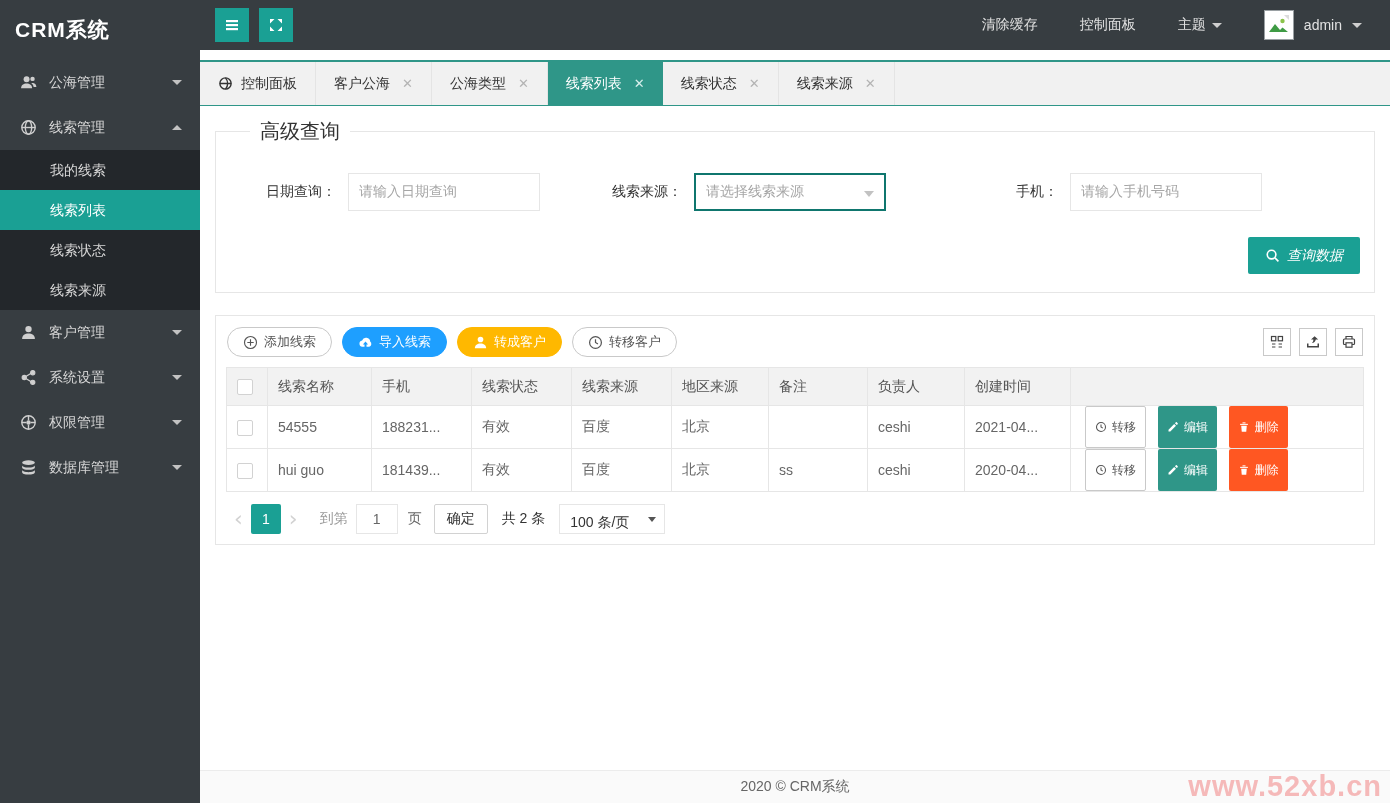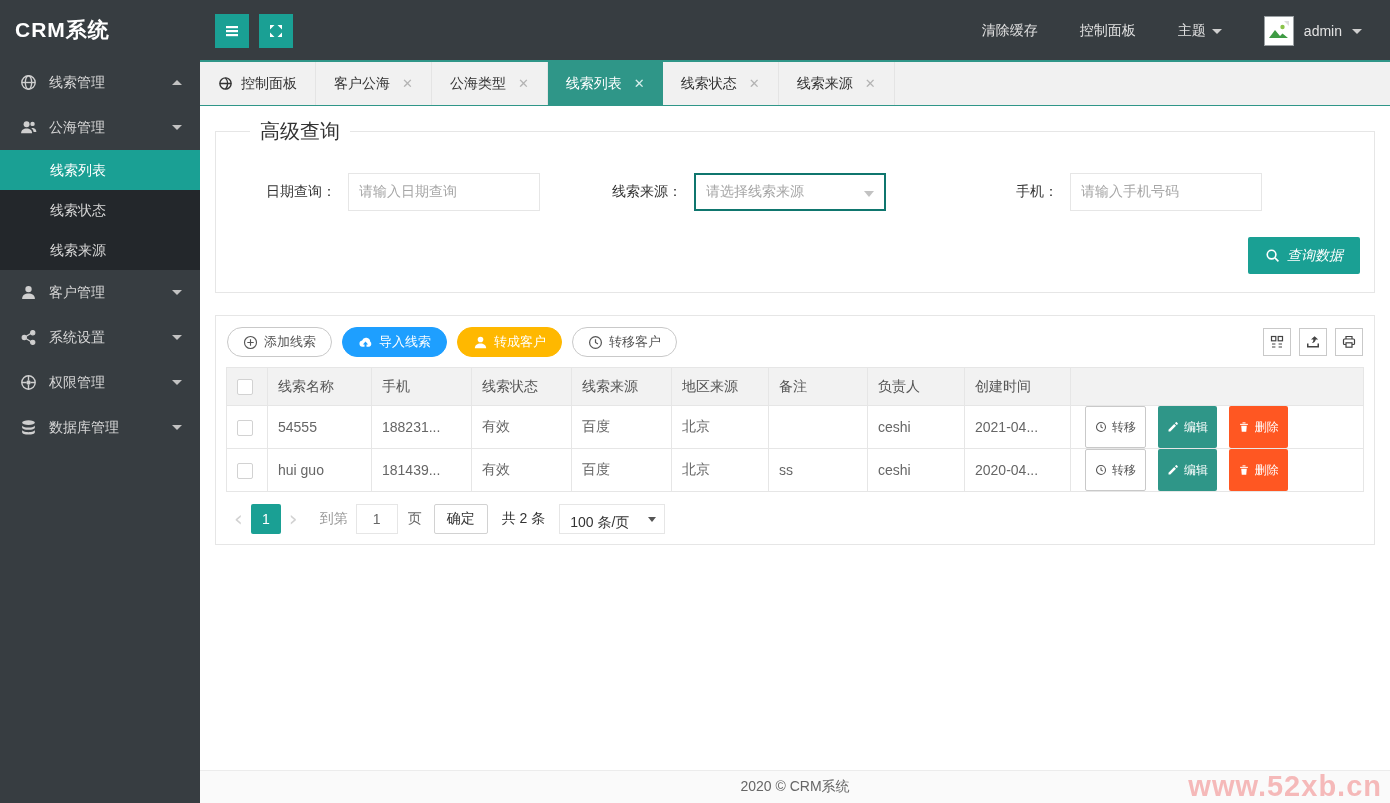--- a/index.html
+++ b/index.html
@@ -14,21 +14,21 @@
   .micon svg { width:100%; height:100%; display:block; }
   .menu-item .mlabel { font-size:14px; }
   .chev { margin-left:auto; width:0; height:0; border-left:5px solid transparent; border-right:5px solid transparent; }
   .chev.down { border-top:5px solid #c2c2c2; }
   .chev.up { border-bottom:5px solid #c2c2c2; }
   .submenu { background:#23272B; }
   .submenu-item { height:40px; line-height:40px; padding-left:50px; color:#d6d6d6; font-size:14px; cursor:pointer; }
   .submenu-item.active { background:#1AA094; color:#fff; }
 
   
-  .topbar { position:absolute; left:200px; top:0; right:0; height:62px; background:#373D41; display:flex; align-items:center; }
+  .topbar { position:absolute; left:200px; top:0; right:0; height:50px; background:#373D41; display:flex; align-items:center; }
   .tb-left { display:flex; gap:10px; margin-left:15px; }
   .tb-btn { width:34px; height:34px; background:#1AA094; border:none; color:#fff; display:flex; align-items:center; justify-content:center; cursor:pointer; }
   .tb-btn svg { width:16px; height:16px; }
   .tb-right { margin-left:auto; display:flex; align-items:center; gap:42px; margin-right:28px; color:#e2e2e2; }
   .tb-link { cursor:pointer; display:flex; align-items:center; gap:6px; font-size:14px; }
   .caret { width:0; height:0; border-left:5px solid transparent; border-right:5px solid transparent; border-top:5px solid #cfcfcf; }
   .user-wrap { display:flex; align-items:center; gap:10px; cursor:pointer; }
   .avatar { width:30px; height:30px; border:1px solid #9aa0a3; background:#fff; display:flex; align-items:center; justify-content:center; }
   .avatar svg { width:24px; height:24px; }
 
@@ -98,44 +98,45 @@
   .watermark { position:absolute; right:8px; bottom:0px; font-size:29px; font-weight:bold; color:rgba(242,150,150,0.65); letter-spacing:1px; z-index:9;text-align:right; }
 </style>
 </head>
 <body>
 
 <aside class="sidebar">
   <div class="logo">CRM系统</div>
 
   <div class="menu-item">
     <span class="micon">
+        <svg viewBox="0 0 16 16" fill="currentColor">
+          <circle cx="6.2" cy="5" r="2.8"></circle>
+          <path d="M1 13.5c0-3 2.3-4.5 5.2-4.5s5.2 1.5 5.2 4.5z"></path>
+          <circle cx="11.8" cy="4.6" r="2.1"></circle>
+          <path d="M12.4 8.4c1.8.4 3 1.7 3 3.9h-2.6c-.2-1.7-1-2.9-2.2-3.6.6-.2 1.2-.3 1.8-.3z"></path>
+        </svg>
+      </span>
+    <span class="mlabel">公海管理</span>
+    <span class="chev down"></span>
+  </div>
+
+  <div class="menu-item">
+    <span class="micon">
         <svg viewBox="0 0 16 16" fill="none" stroke="currentColor" stroke-width="1.3">
           <circle cx="8" cy="8" r="6.3"></circle>
           <ellipse cx="8" cy="8" rx="3" ry="6.3"></ellipse>
           <path d="M1.7 8h12.6"></path>
         </svg>
       </span>
     <span class="mlabel">线索管理</span>
     <span class="chev up"></span>
   </div>
 
-  <div class="menu-item">
-    <span class="micon">
-        <svg viewBox="0 0 16 16" fill="currentColor">
-          <circle cx="6.2" cy="5" r="2.8"></circle>
-          <path d="M1 13.5c0-3 2.3-4.5 5.2-4.5s5.2 1.5 5.2 4.5z"></path>
-          <circle cx="11.8" cy="4.6" r="2.1"></circle>
-          <path d="M12.4 8.4c1.8.4 3 1.7 3 3.9h-2.6c-.2-1.7-1-2.9-2.2-3.6.6-.2 1.2-.3 1.8-.3z"></path>
-        </svg>
-      </span>
-    <span class="mlabel">公海管理</span>
-    <span class="chev down"></span>
-  </div>
-
   <div class="submenu">
+    <div class="submenu-item">我的线索</div>
     <div class="submenu-item active">线索列表</div>
     <div class="submenu-item">线索状态</div>
     <div class="submenu-item">线索来源</div>
   </div>
 
   <div class="menu-item">
     <span class="micon">
         <svg viewBox="0 0 16 16" fill="currentColor">
           <circle cx="8" cy="4.8" r="3"></circle>
           <path d="M2 14c0-3.3 2.7-5 6-5s6 1.7 6 5z"></path>

